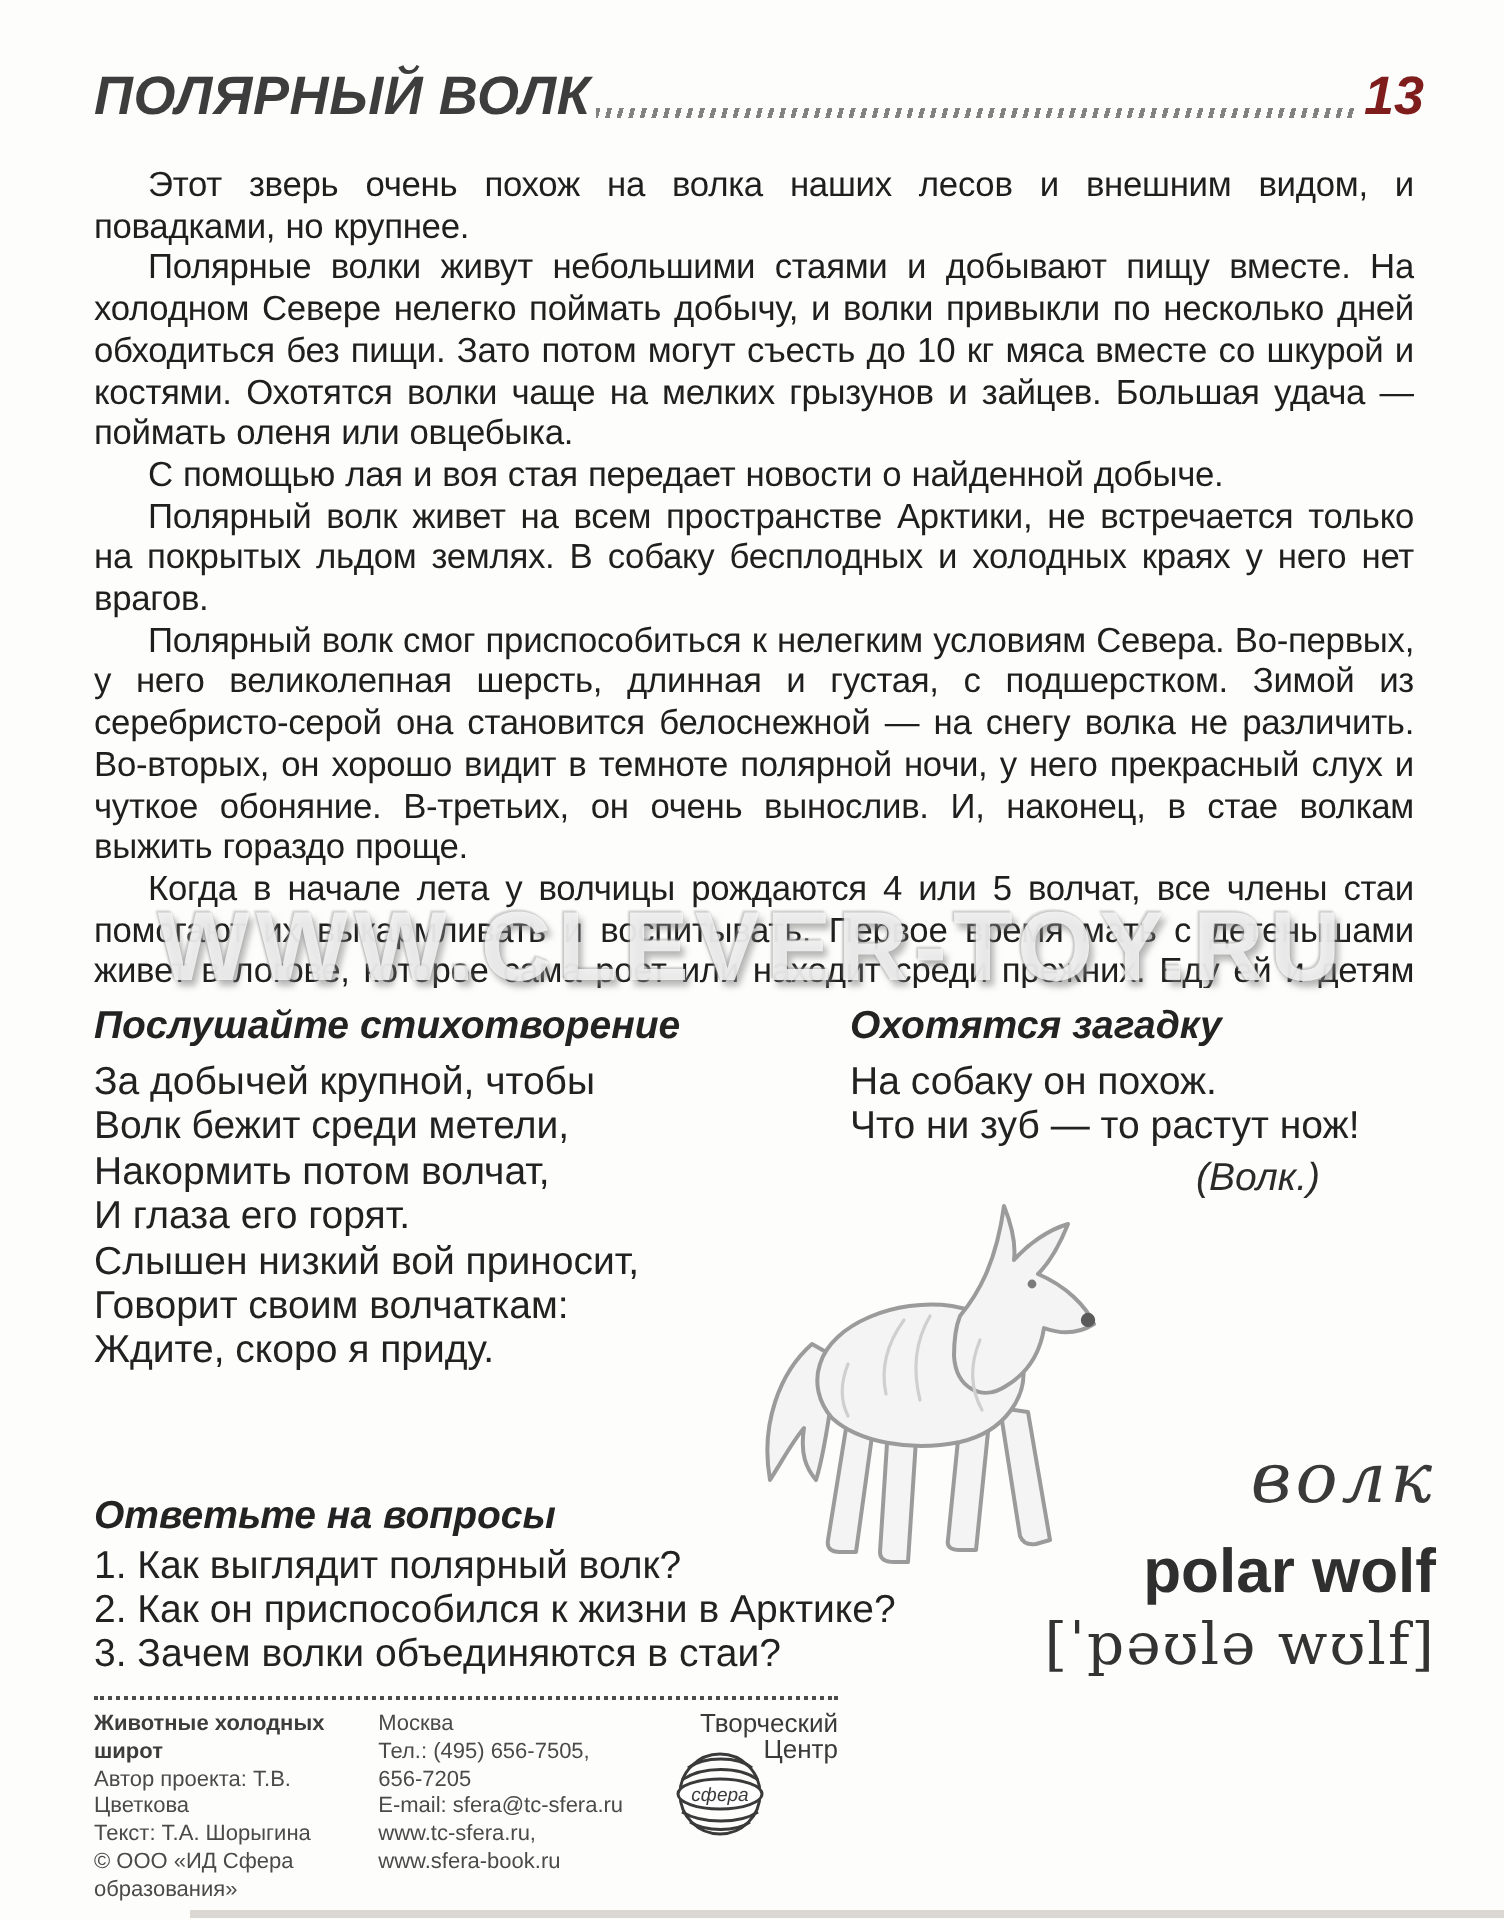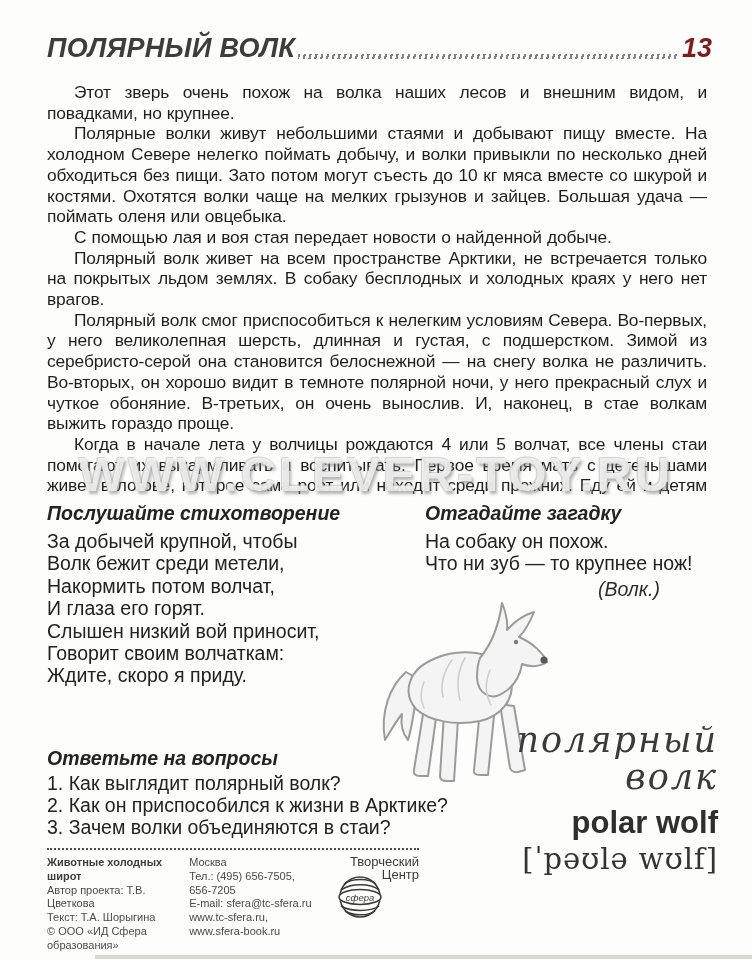--- a/index.html
+++ b/index.html
@@ -104,23 +104,23 @@
       <h2 class="col-header">Послушайте стихотворение</h2>
       <div class="poem-line">За добычей крупной, чтобы</div>
       <div class="poem-line">Волк бежит среди метели,</div>
       <div class="poem-line">Накормить потом волчат,</div>
       <div class="poem-line">И глаза его горят.</div>
       <div class="poem-line">Слышен низкий вой приносит,</div>
       <div class="poem-line">Говорит своим волчаткам:</div>
       <div class="poem-line">Ждите, скоро я приду.</div>
     </div>
     <div class="riddle-col">
-      <h2 class="col-header">Отгадайте загадку</h2>
+      <h2 class="col-header">Охотятся загадку</h2>
       <div class="riddle-line">На собаку он похож.</div>
-      <div class="riddle-line">Что ни зуб — то крупнее нож!</div>
+      <div class="riddle-line">Что ни зуб — то растут нож!</div>
       <div class="riddle-answer">(Волк.)</div>
     </div>
   </section>
 
   <svg class="wolf-figure" viewBox="0 0 220 220" xmlns="http://www.w3.org/2000/svg">
     <g fill="#f4f4f4" stroke="#9b9b9b" stroke-width="2" stroke-linejoin="round">
 
       <path d="M54,102 C38,116 28,142 33,170 C40,159 44,151 50,144 C48,157 51,164 56,170 C62,151 63,127 68,110 Z"></path>
 
       <path d="M72,138 L62,200 Q61,206 68,206 L76,206 L84,148 Z"></path>
@@ -143,21 +143,20 @@
   </svg>
 
   <section class="questions">
     <h2 class="col-header">Ответьте на вопросы</h2>
     <div class="question-line">1. Как выглядит полярный волк?</div>
     <div class="question-line">2. Как он приспособился к жизни в Арктике?</div>
     <div class="question-line">3. Зачем волки объединяются в стаи?</div>
   </section>
 
   <aside class="translation">
-    <div class="hw-line">полярный</div>
     <div class="hw-line">волк</div>
     <div class="en-line">polar wolf</div>
     <div class="ipa-line">[ˈpəʊlə wʊlf]</div>
   </aside>
 
   <footer class="footer">
     <div class="f-dots"></div>
     <div class="f-cols">
       <div class="f-col c1">
         <div class="f-series">Животные холодных широт</div>

